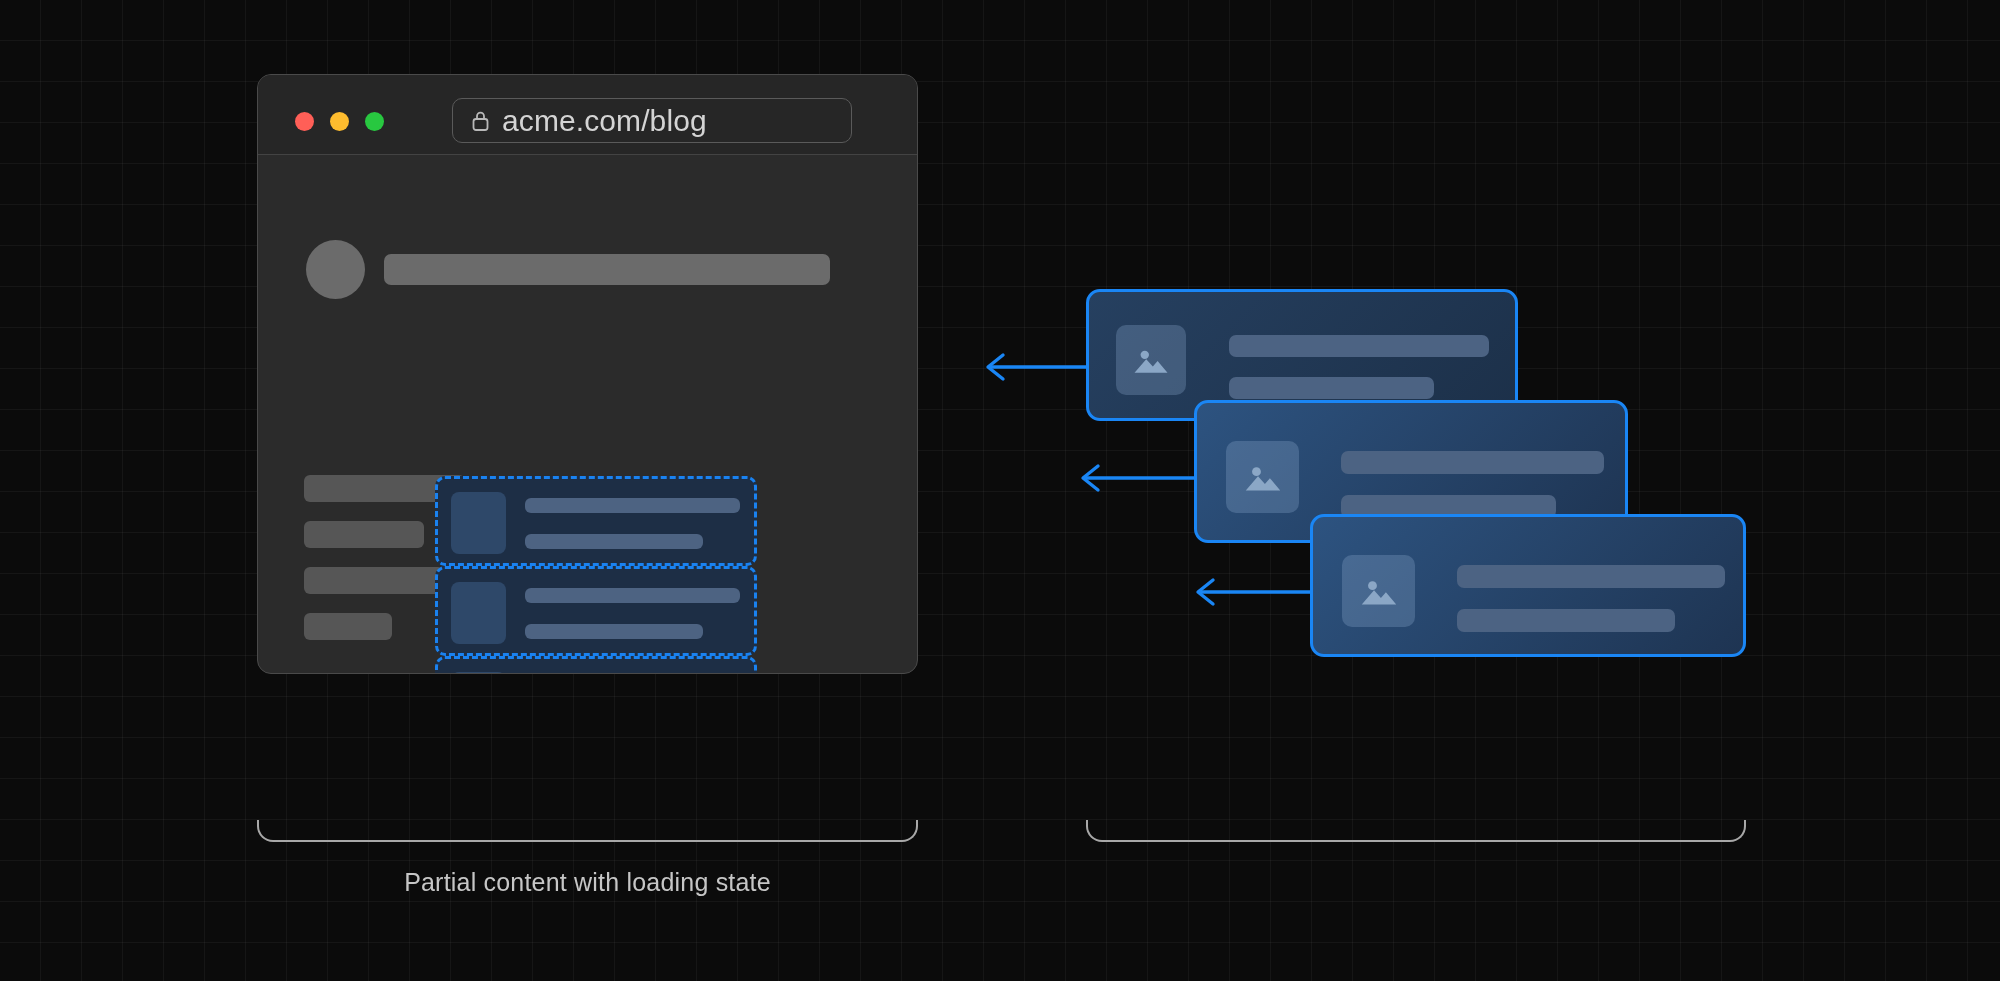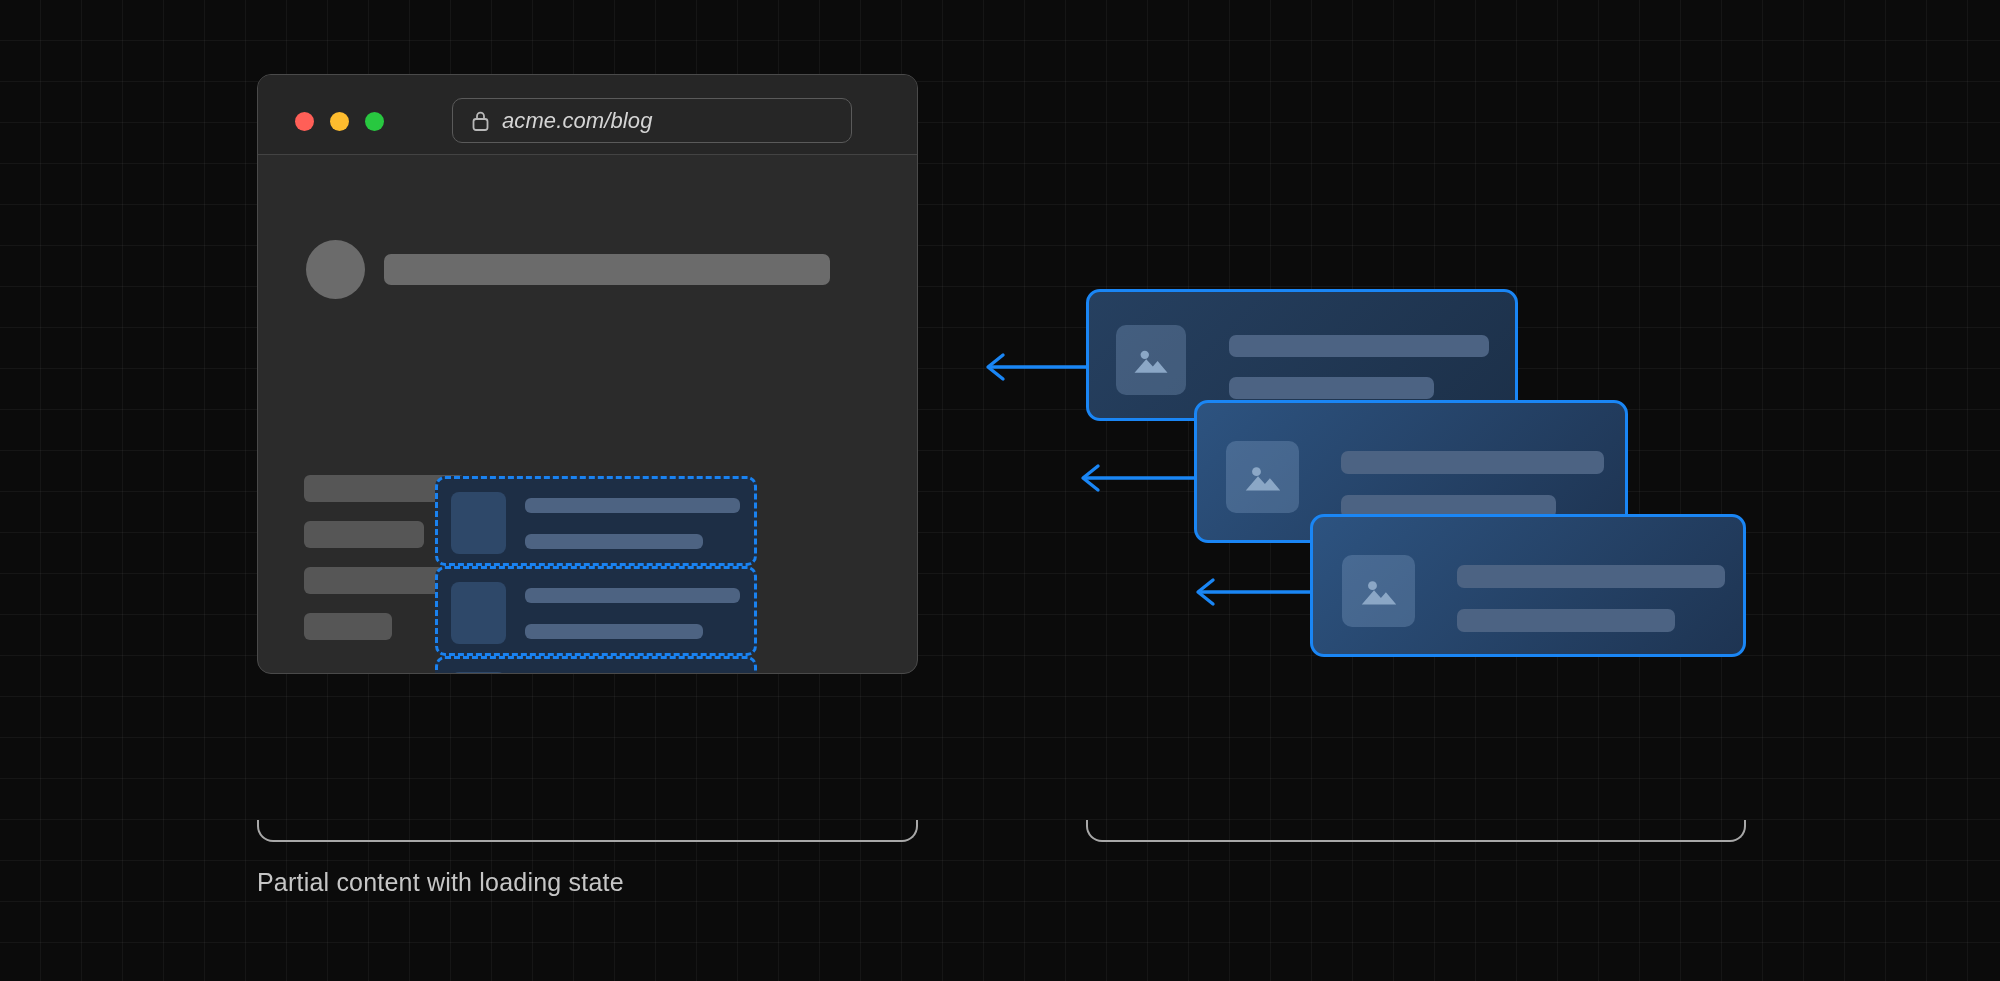--- a/index.html
+++ b/index.html
@@ -63,24 +63,23 @@
     box-sizing: border-box;
     display: flex;
     align-items: center;
     gap: 12px;
     padding: 0 18px;
     background: transparent;
   }
   #url-bar .lock { flex: 0 0 auto; display: block; }
   #url-text {
     color: #d4d4d4;
-    font-size: 22px;
+    font-size: 30px;
     letter-spacing: 0.1px;
     white-space: nowrap;
-    font-style: italic;
   }
 
   
   #browser-body { position: relative; height: 100%; }
 
   #avatar-circle {
     position: absolute;
     left: 48px;
     top: 85px;
     width: 59px;
@@ -196,20 +195,21 @@
     border-top: none;
     border-radius: 0 0 16px 16px;
     box-sizing: border-box;
   }
   #bracket-left  { left: 257px; top: 820px; width: 661px; }
   #bracket-right { left: 1086px; top: 820px; width: 660px; }
 
   .caption {
     position: absolute;
     top: 868px;
+    text-align: center;
     color: #c6c6c6;
     font-size: 25px;
     letter-spacing: 0.2px;
   }
   #caption-left  { left: 257px; width: 661px; }
   #caption-right { left: 1086px; width: 660px; }
 </style>
 </head>
 <body>
 

